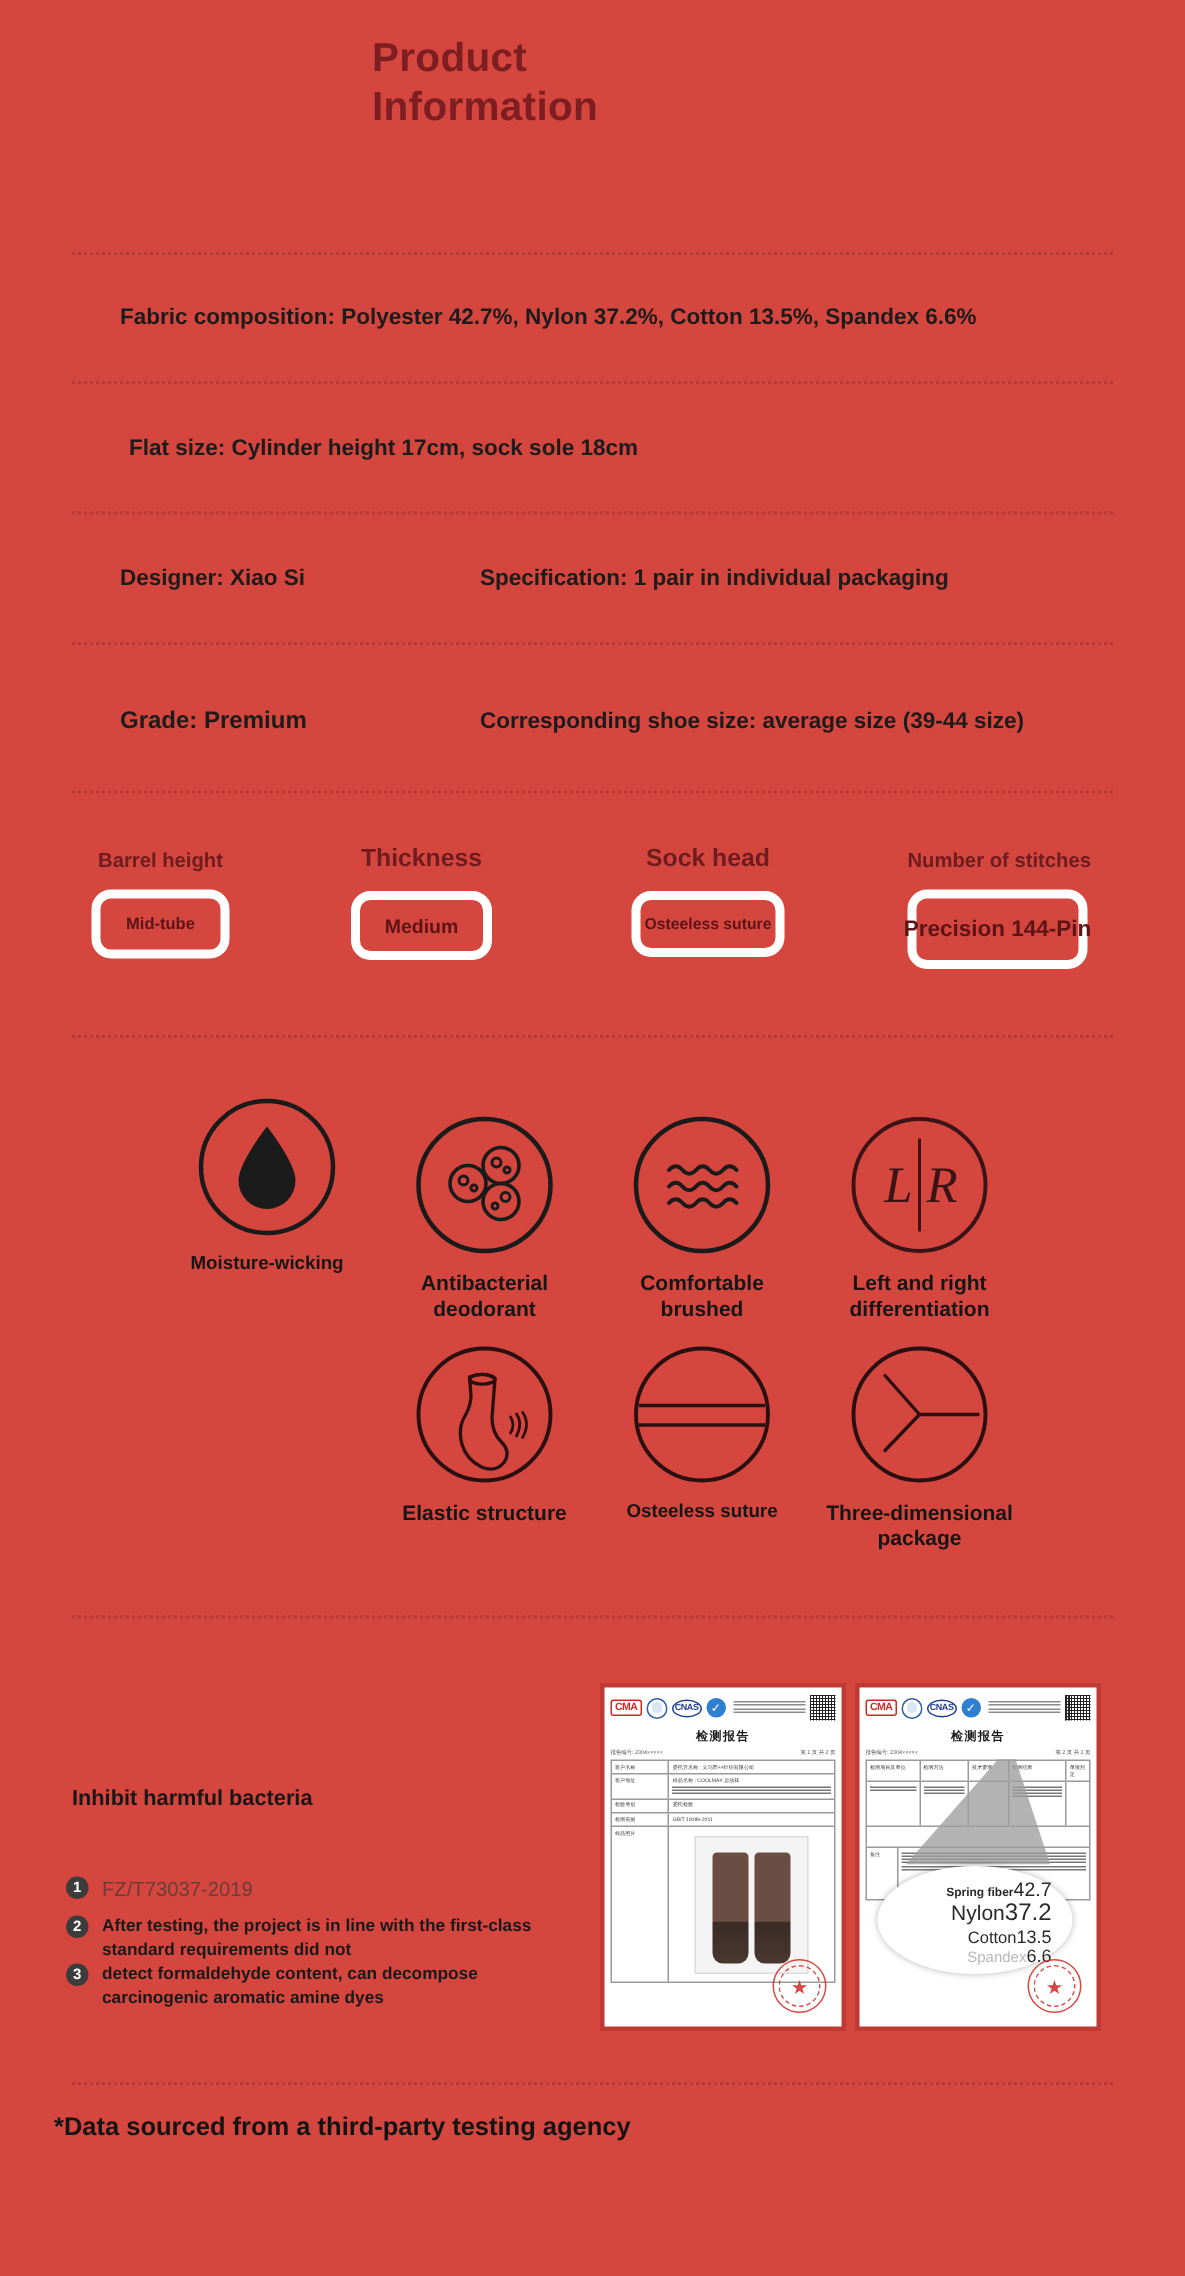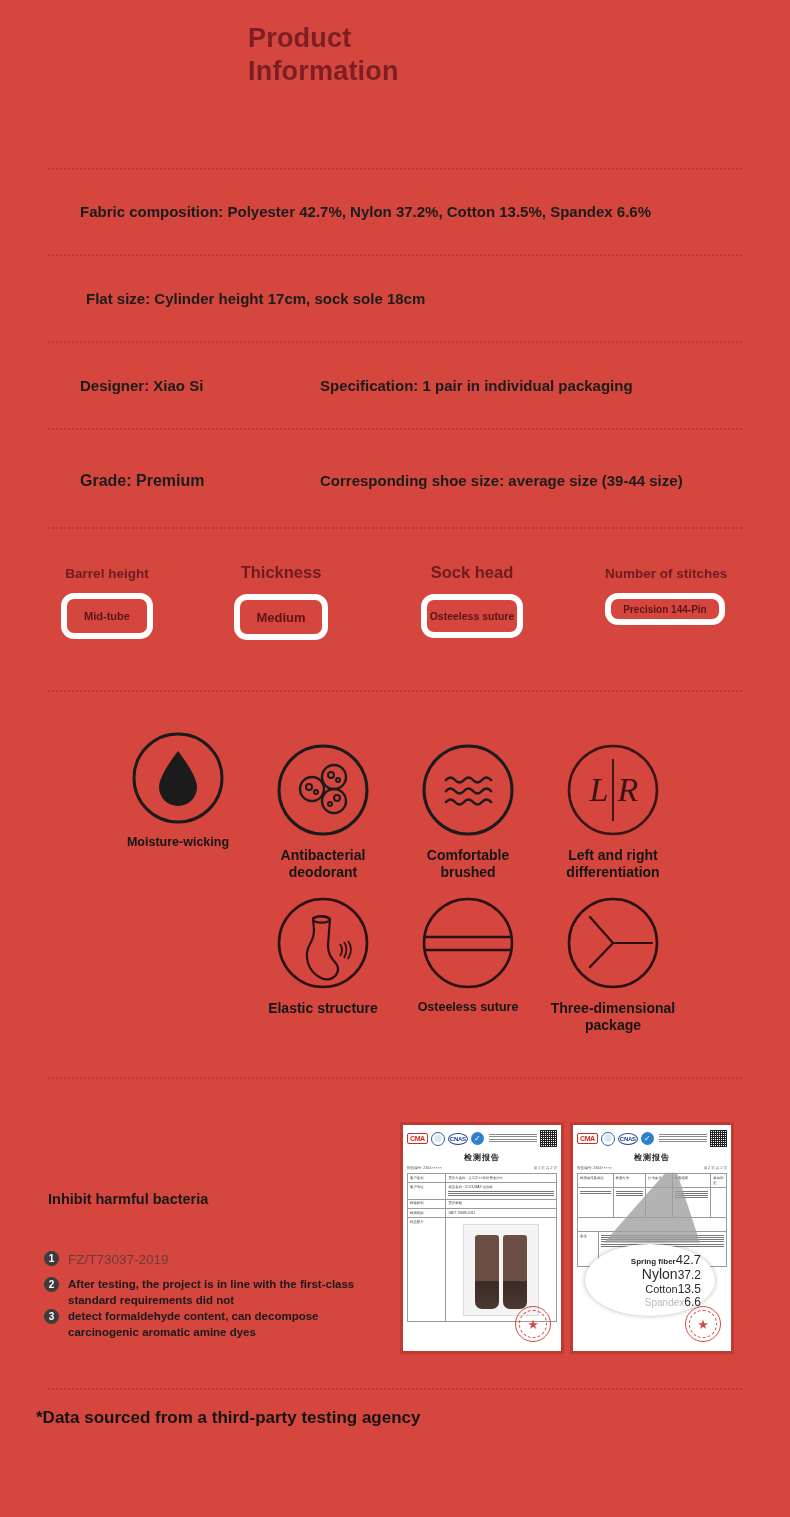--- a/index.html
+++ b/index.html
@@ -312,21 +312,21 @@
     <div class="attr-pill" style="width:94px;height:46px;font-size:13px">Medium</div>
   </div>
 
   <div class="attr-group" style="left:421px; top:563px; width:102px;">
     <div class="attr-head" style="font-size:16.5px">Sock head</div>
     <div class="attr-pill" style="width:102px;height:44px;font-size:10.5px">Osteeless suture</div>
   </div>
 
   <div class="attr-group" style="left:605px; top:566px; width:120px;">
     <div class="attr-head" style="font-size:13.5px">Number of stitches</div>
-    <div class="attr-pill" style="width:120px;height:32px;font-size:10px">Precision 144-Pin</div>
+    <div class="attr-pill" style="width:120px;height:53px;font-size:15px">Precision 144-Pin</div>
   </div>
 
   <div class="feature" style="left:98px; top:731px;">
     <div class="circle-wrap">
       <svg width="94" height="94" viewBox="0 0 94 94">
         <circle cx="47" cy="47" r="44" fill="none" stroke="#1b1b1b" stroke-width="3"></circle>
         <path d="M47 20 C47 20 28 44 28 56 a19 19 0 0 0 38 0 C66 44 47 20 47 20 Z" fill="#1b1b1b"></path>
       </svg>
     </div>
     <div class="flabel" style="font-size:12.5px">Moisture-wicking</div>
@@ -560,21 +560,21 @@
         <polygon points="92,44 104,44 128,116 28,116" fill="#9d9d9d" opacity="0.78"></polygon>
       </svg>
 
       <div class="magnifier">
         <div class="mag-row">
           <span class="mag-name" style="font-size:8px;font-weight:700">Spring fiber</span>
           <span class="mag-val" style="font-size:13px">42.7</span>
         </div>
         <div class="mag-row">
           <span class="mag-name" style="font-size:14px">Nylon</span>
-          <span class="mag-val" style="font-size:12px">37.2</span>
+          <span class="mag-val" style="font-size:16px">37.2</span>
         </div>
         <div class="mag-row">
           <span class="mag-name" style="font-size:11px">Cotton</span>
           <span class="mag-val" style="font-size:12px">13.5</span>
         </div>
         <div class="mag-row">
           <span class="mag-name" style="font-size:10px;color:#b9b9b9">Spandex</span>
           <span class="mag-val" style="font-size:12px">6.6</span>
         </div>
       </div>

